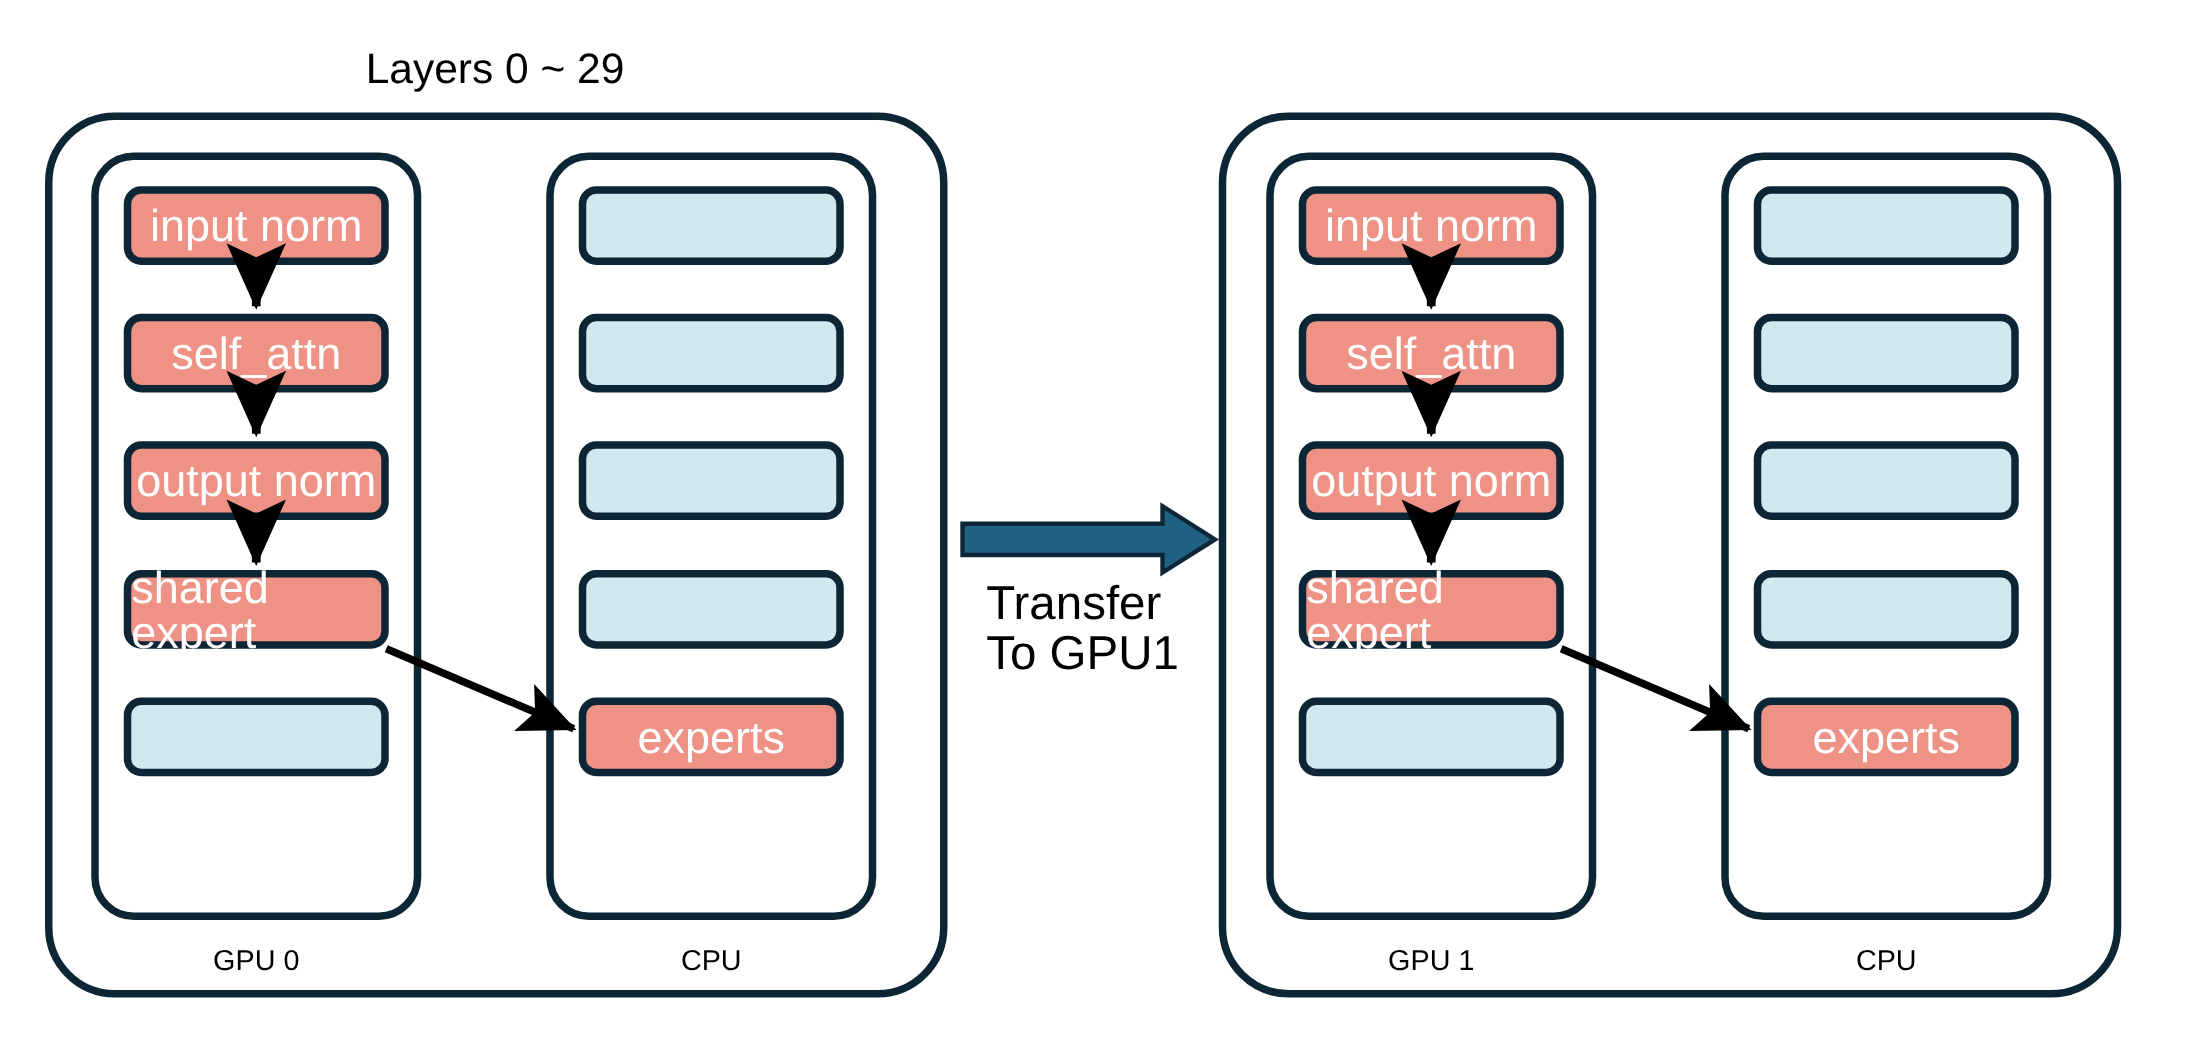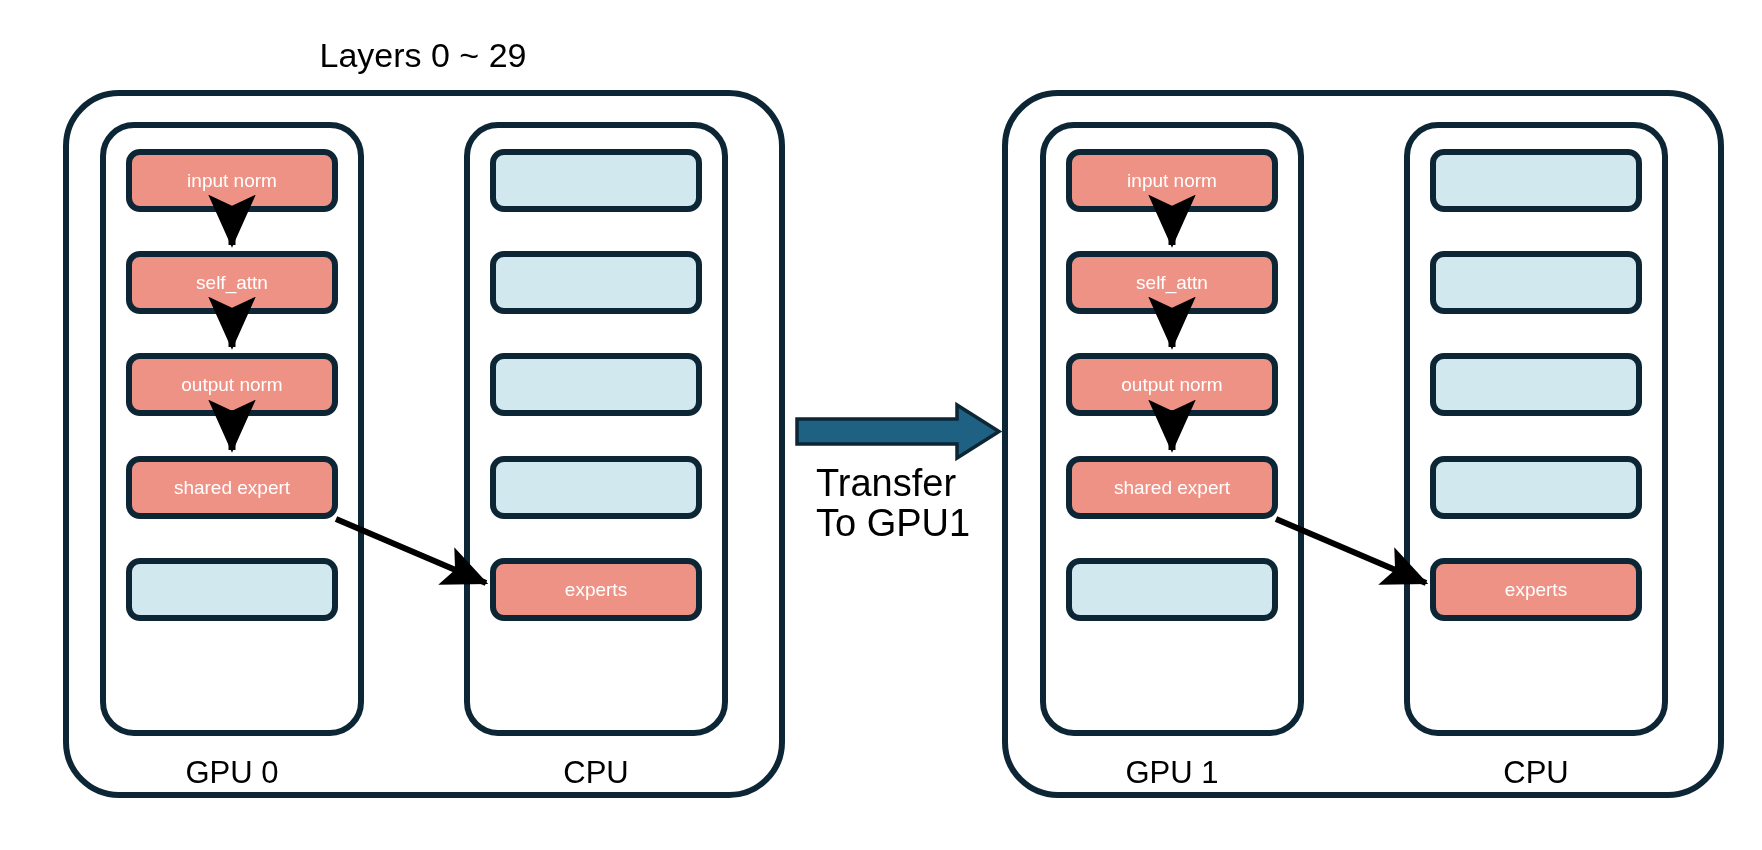--- a/index.html
+++ b/index.html
@@ -9,21 +9,20 @@
   }
   body {
     font-family: "Liberation Sans", sans-serif;
   }
   #canvas {
     position: relative;
     width: 1698px;
     height: 850px;
     background: #ffffff;
     overflow: hidden;
-    margin-left: 27px;
   }
   
   .panel-title {
     position: absolute;
     font-size: 34px;
     color: #000000;
     font-family: "Liberation Sans", sans-serif;
     white-space: nowrap;
     text-align: center;
     letter-spacing: 0px;
@@ -46,32 +45,32 @@
   }
   
   .unit {
     position: absolute;
     border: 6px solid #0d2635;
     border-radius: 14px;
     box-sizing: border-box;
     display: flex;
     align-items: center;
     justify-content: center;
-    font-size: 19px;
+    font-size: 36px;
     color: #ffffff;
     font-family: "Liberation Sans", sans-serif;
     line-height: 1;
   }
   .unit.red   { background: #ef9286; }
   .unit.blue  { background: #d2e8ef; color: transparent; }
 
   
   .col-label {
     position: absolute;
-    font-size: 31px;
+    font-size: 23px;
     color: #000000;
     text-align: center;
     white-space: nowrap;
     font-family: "Liberation Sans", sans-serif;
   }
   
   .transfer-label {
     position: absolute;
     font-size: 38px;
     color: #000000;

